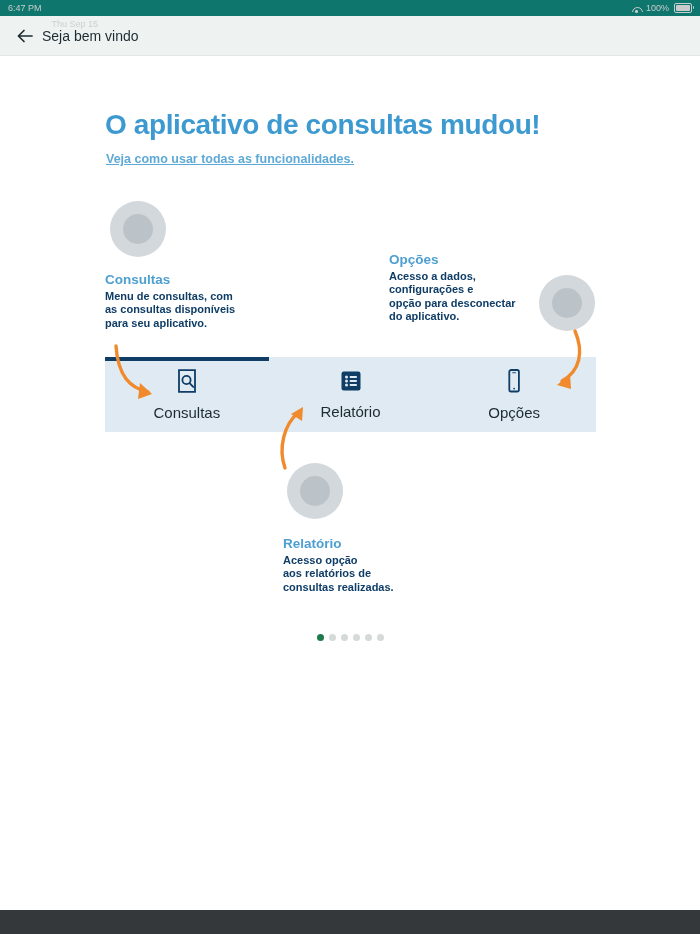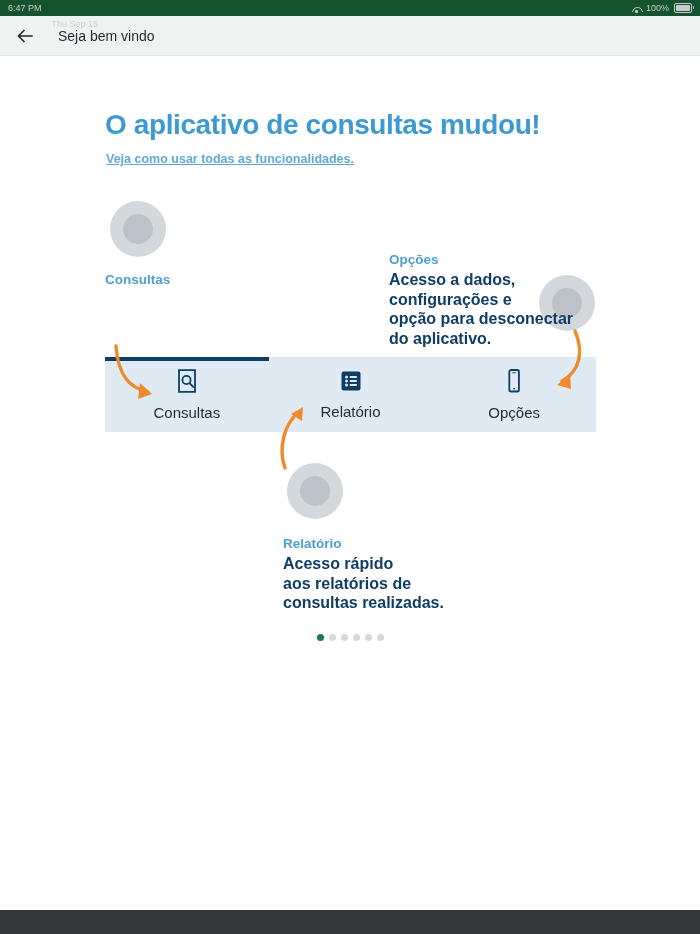--- a/index.html
+++ b/index.html
@@ -11,21 +11,21 @@
     height: 934px;
     background: #ffffff;
     font-family: "Liberation Sans", sans-serif;
     overflow: hidden;
     position: relative;
   }
 
   
   .status-bar {
     height: 16px;
-    background: #14532d;
+    background: #0f766e;
     color: #c9cccd;
     font-size: 9px;
     display: flex;
     align-items: center;
     padding: 7px 8px;
     box-sizing: border-box;
   }
   .status-bar .sb-time { margin-right: 10px; }
   .status-bar .sb-date { opacity: .9; margin-top: 31px; }
   .status-bar .sb-right {
@@ -87,21 +87,21 @@
     padding: 0 14px;
     box-sizing: border-box;
     border-bottom: 1px solid #e2e7e6;
   }
   .back-arrow {
     width: 22px; height: 22px;
     display: flex; align-items: center; justify-content: center;
     cursor: pointer;
   }
   .app-bar-title {
-    margin-left: 22px;
+    margin-left: 6px;
     font-size: 14px;
     color: #1d2b30;
   }
 
   
   .content {
     position: relative;
     height: 878px;
     padding-left: 8px;
   }
@@ -126,21 +126,21 @@
 
   
   .callout { position: absolute; }
   .callout-title {
     font-size: 13.5px;
     font-weight: bold;
     color: #4e9fd1;
     margin-bottom: 3px;
   }
   .callout-body {
-    font-size: 16px;
+    font-size: 11px;
     font-weight: bold;
     color: #0f3d66;
     line-height: 1.22;
     white-space: pre-line;
   }
   .callout-consultas { left: 105px; top: 216px; }
   .callout-opcoes    { left: 389px; top: 196px; }
   .callout-relatorio { left: 283px; top: 480px; }
 
   
@@ -256,33 +256,36 @@
 
   <div class="headline">O aplicativo de consultas mudou!</div>
   <div class="subhead">Veja como usar todas as funcionalidades.</div>
 
   <div class="blob blob-consultas"></div>
   <div class="blob blob-opcoes"></div>
   <div class="blob blob-relatorio"></div>
 
   <div class="callout callout-consultas">
     <div class="callout-title">Consultas</div>
+    <div class="callout-body">Menu de consultas, com
+as consultas disponíveis
+para seu aplicativo.</div>
   </div>
 
   <div class="callout callout-opcoes">
     <div class="callout-title">Opções</div>
     <div class="callout-body">Acesso a dados,
 configurações e
 opção para desconectar
 do aplicativo.</div>
   </div>
 
   <div class="callout callout-relatorio">
     <div class="callout-title">Relatório</div>
-    <div class="callout-body">Acesso rápido
+    <div class="callout-body">Acesso opção
 aos relatórios de
 consultas realizadas.</div>
   </div>
 
   <div class="tab-strip">
     <div class="tab active">
       <span class="tab-icon">
         <svg width="26" height="26" viewBox="0 0 26 26" aria-hidden="true">
           <path d="M5 2.2 H21 V23.8 H5 Z" fill="none" stroke="#0f3d66" stroke-width="1.8"></path>
           <circle cx="12.5" cy="12" r="4.1" fill="none" stroke="#0f3d66" stroke-width="1.8"></circle>

